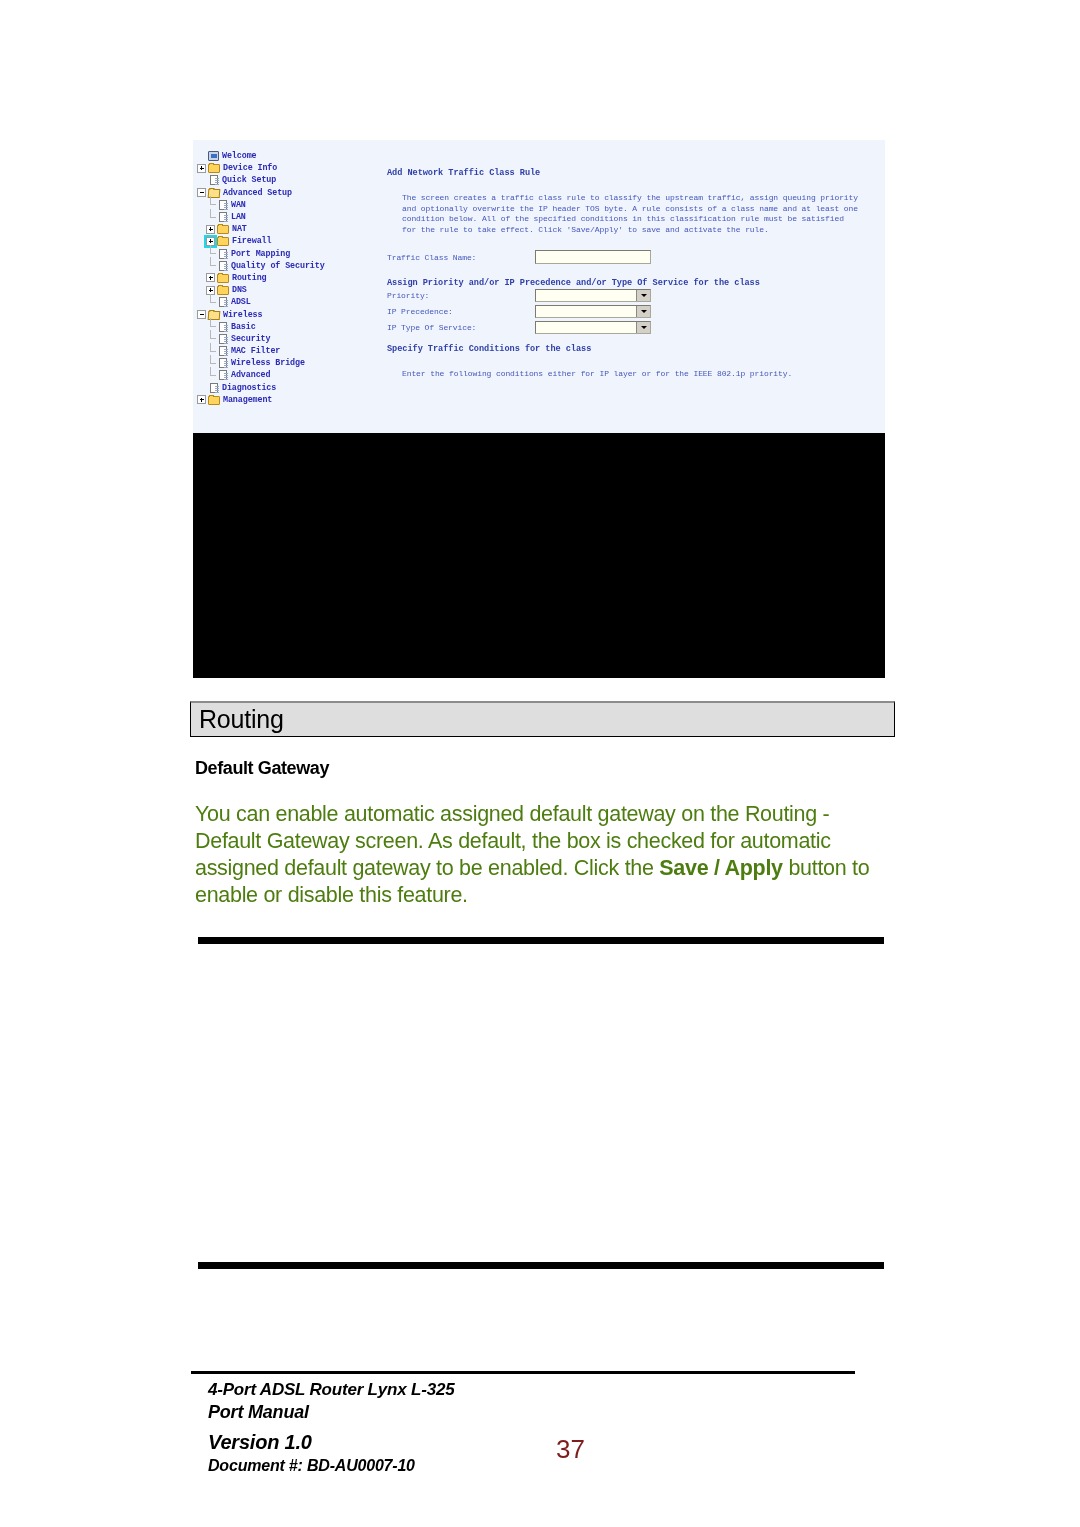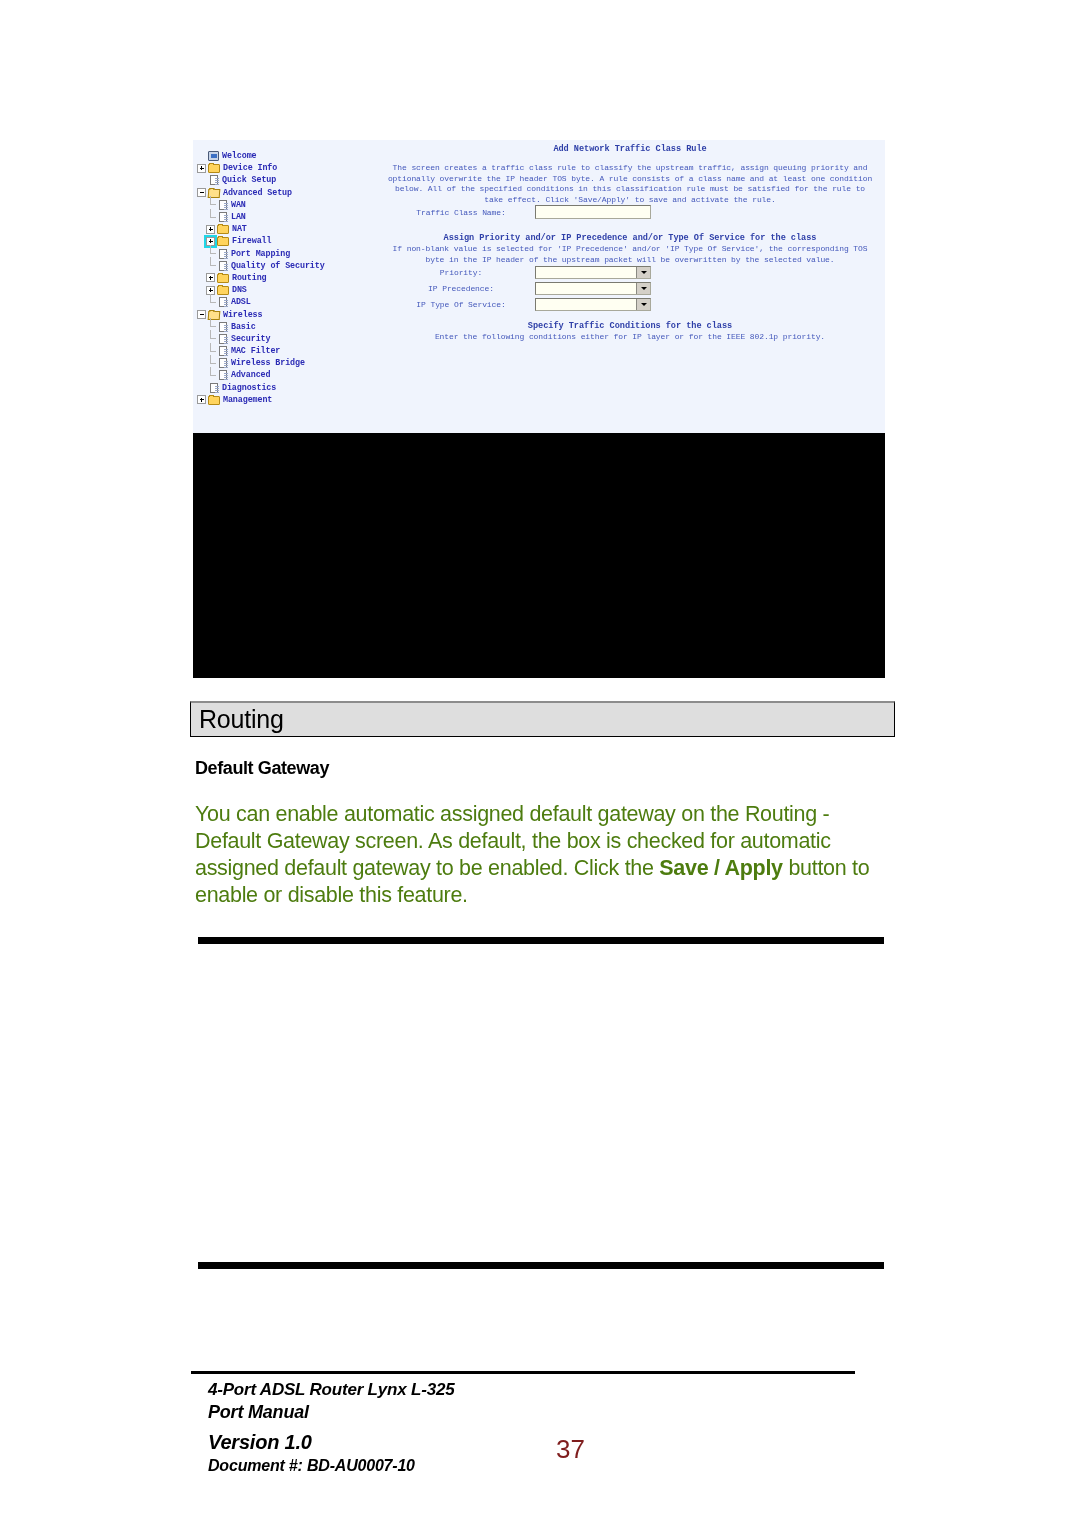--- a/index.html
+++ b/index.html
@@ -209,38 +209,37 @@
     left: 1.5px;
     top: 1.5px;
     width: 6px;
     height: 4px;
     background: #3b6fc4;
   }
 
   
   #router-content {
     flex: 1;
-    padding: 4px 12px 0 8px;
+    padding: 28px 12px 0 8px;
     box-sizing: border-box;
     color: #3b4fb5;
-    text-align: center;
   }
   .sec-head {
     font-size: 8.6px;
     font-weight: bold;
     color: #2e3fa8;
     margin: 0 0 9px 0;
     letter-spacing: -0.05px;
   }
   .sec-head.tight { margin-bottom: 1px; }
   .sec-para {
     font-size: 8px;
     color: #4458bb;
     line-height: 10.6px;
-    margin: 0;
+    margin: 15px;
     letter-spacing: -0.1px;
   }
   .field-row {
     display: flex;
     align-items: center;
     margin-top: 0;
   }
   .field-row.tight { margin-top: 3px; }
   .field-label {
     font-size: 8px;
@@ -514,21 +513,20 @@
       <p class="sec-para">The screen creates a traffic class rule to classify the upstream traffic, assign queuing priority and optionally overwrite the IP header TOS byte. A rule consists of a class name and at least one condition below. All of the specified conditions in this classification rule must be satisfied for the rule to take effect. Click 'Save/Apply' to save and activate the rule.</p>
 
       <div class="field-row">
         <span class="field-label">Traffic Class Name:</span>
         <span class="txt-input" title=""></span>
       </div>
 
       <div class="spacer-14"></div>
 
       <div class="sec-head tight">Assign Priority and/or IP Precedence and/or Type Of Service for the class</div>
-      <p class="sec-para">If non-blank value is selected for 'IP Precedence' and/or 'IP Type Of Service', the corresponding TOS byte in the IP header of the upstream packet will be overwritten by the selected value.</p>
 
       <div class="field-row">
         <span class="field-label">Priority:</span>
         <span class="sel-input" title="">
           <span class="sel-arrow">
               <i></i>
             </span>
         </span>
       </div>
 

